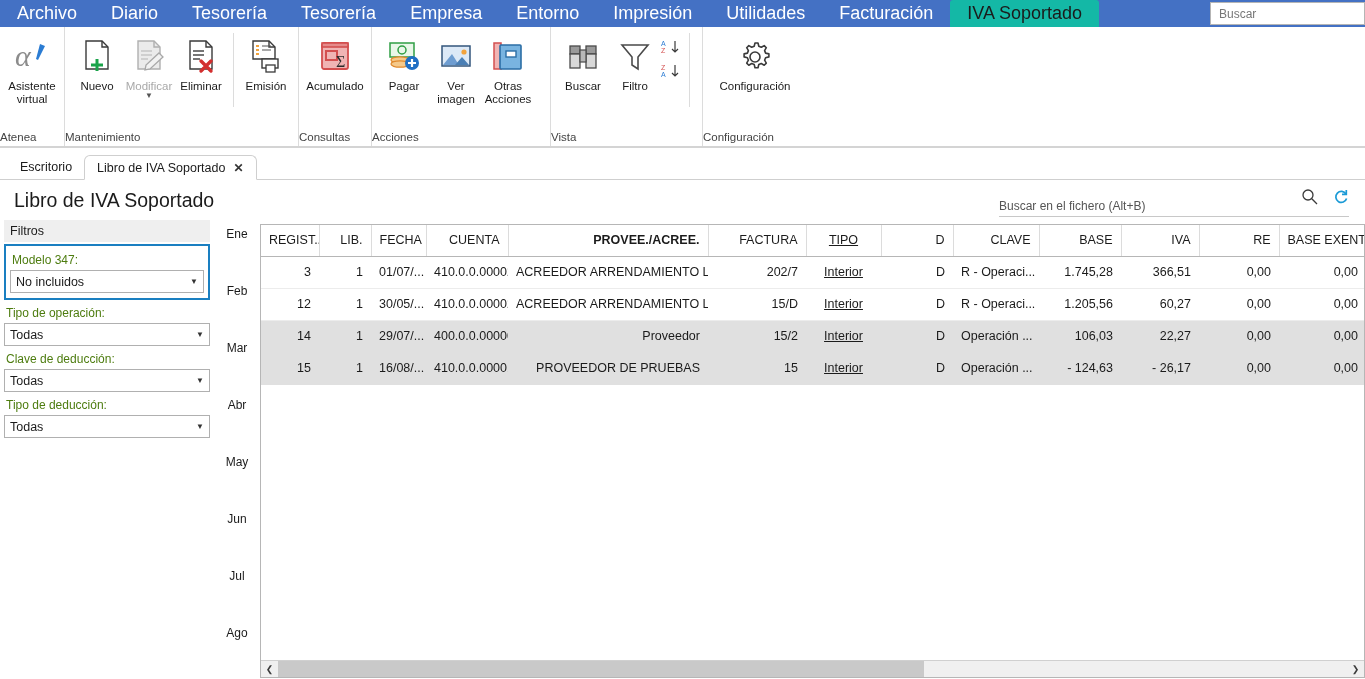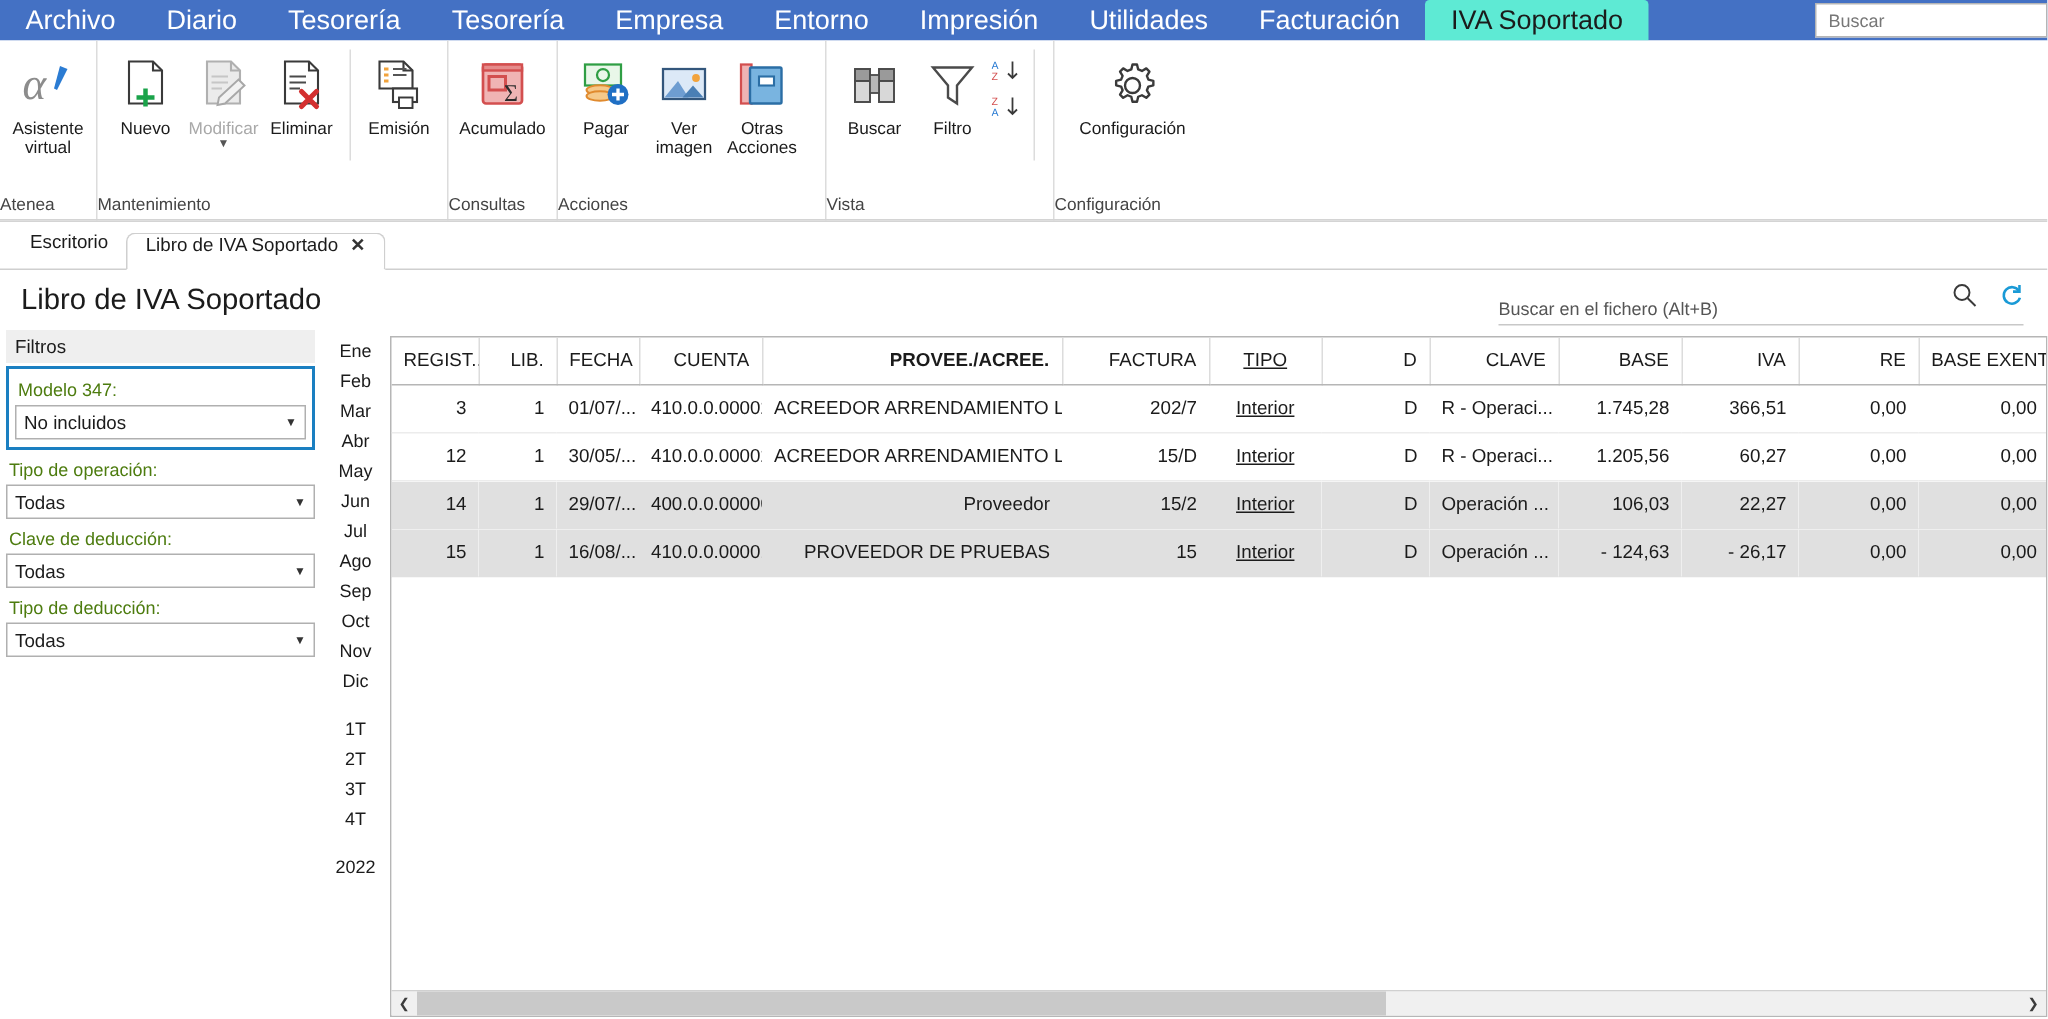--- a/index.html
+++ b/index.html
@@ -24,21 +24,21 @@
   .menu-item {
     padding: 0 17px;
     display: flex;
     align-items: center;
     color: #ffffff;
     font-size: 18px;
     white-space: nowrap;
     cursor: default;
   }
   .menu-item.active {
-    background: #5eead4;
+    background: #14b8a6;
     color: #1b1b1b;
     border-top-left-radius: 3px;
     border-top-right-radius: 3px;
   }
   #menu-search-wrap {
     position: absolute;
     right: 0; top: 2px;
     width: 155px; height: 23px;
     background: #ffffff;
     border: 1px solid #b5b5b5;
@@ -112,21 +112,21 @@
     background: #ffffff;
     display: flex;
     align-items: flex-end;
     padding-left: 8px;
     border-bottom: 1px solid #cfcfcf;
     position: relative;
   }
   .doctab {
     height: 25px;
     padding: 0 12px;
-    display: flex; align-items: flex-start;
+    display: flex; align-items: center;
     font-size: 12.5px;
     color: #1b1b1b;
     cursor: default;
     white-space: nowrap;
   }
   .doctab.active {
     border: 1px solid #cfcfcf;
     border-bottom: 1px solid #ffffff;
     border-top-left-radius: 6px;
     border-top-right-radius: 6px;
@@ -190,21 +190,21 @@
   .fselect .arrowbox {
     width: 18px; height: 21px;
     display:flex; align-items:center; justify-content:center;
     color: #333; font-size: 8px;
   }
 
   
   #months {
     width: 46px;
     padding-top: 4px;
-    display: flex; flex-direction: column; align-items: flex-start;
+    display: flex; flex-direction: column; align-items: flex-start; gap: 37px;
   }
   .month {
     font-size: 12px;
     color: #1b1b1b;
     padding: 3px 0;
     cursor: default;
     width: 100%;
     text-align: center;
   }
   .month.gap { margin-top: 12px; }

